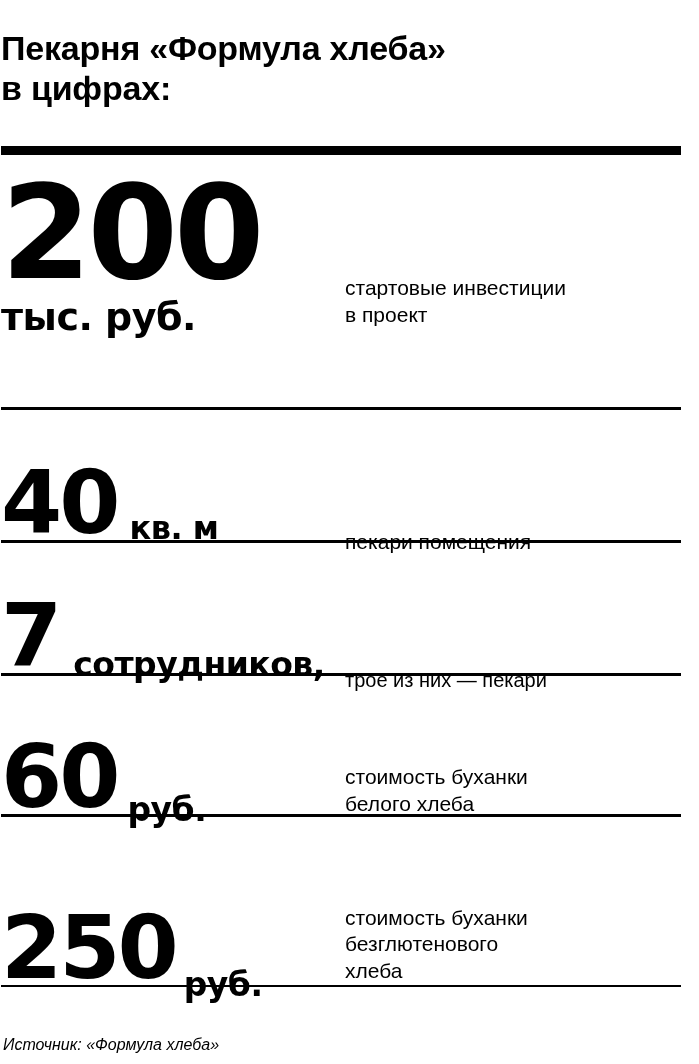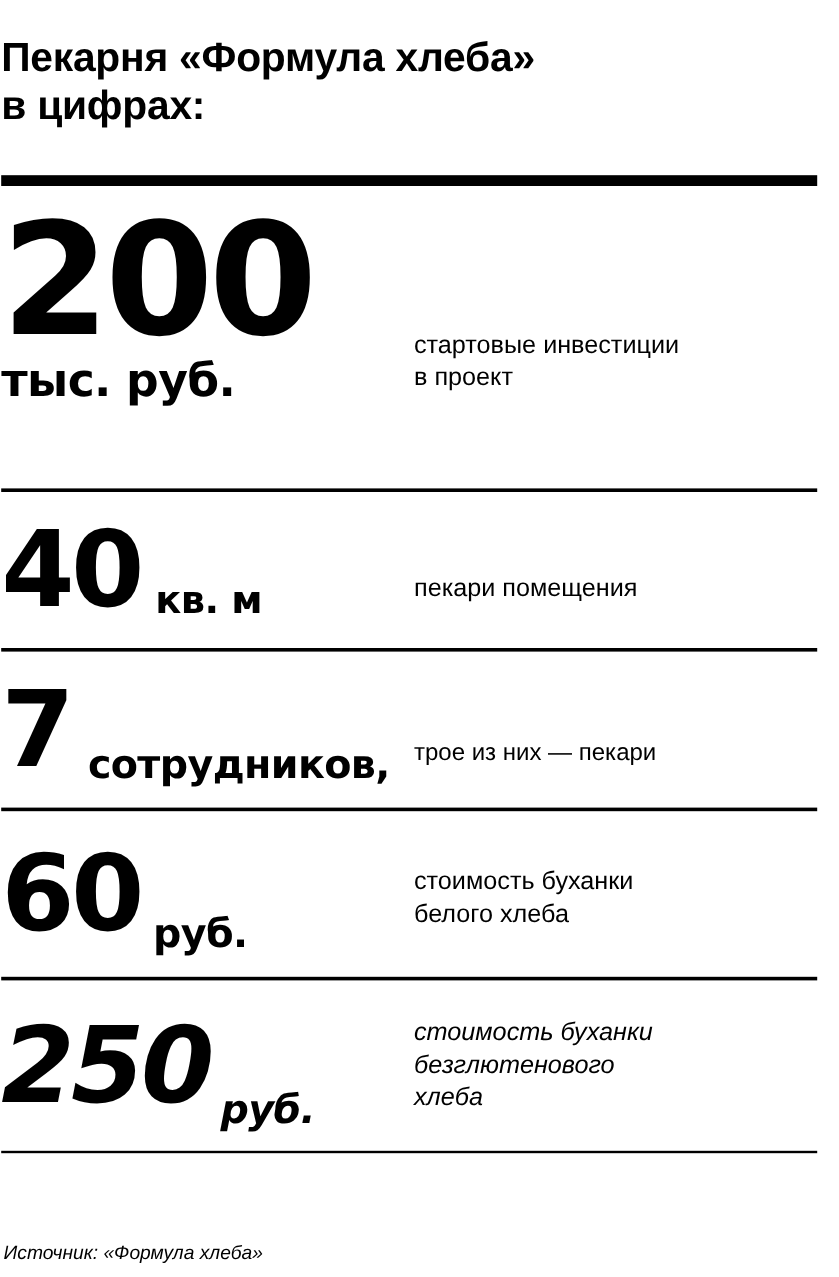--- a/index.html
+++ b/index.html
@@ -53,21 +53,21 @@
 
   
   .rows {
     display: flex;
     flex-direction: column;
     flex: 1 1 auto;
   }
 
   .row {
     display: flex;
-    align-items: center;
+    align-items: flex-end;
     box-sizing: border-box;
   }
 
   .row-inner {
     display: flex;
     align-items: baseline;
     width: 340px;
     flex: 0 0 340px;
   }
 
@@ -115,21 +115,21 @@
   .row-3 .unit { font-size: 33px; margin-left: 14px; position: relative; top: 10px;}
   .row-3 .desc { font-size: 20px; position: relative; top: 20px;}
 
   
   .row-4 { height: 138px; }
   .row-4 .num { font-size: 88px; }
   .row-4 .unit { font-size: 33px; margin-left: 10px; position: relative; top: 14px;}
   .row-4 .desc { position: relative; top: 4px;}
 
   
-  .row-5 { height: 142px; font-style: italic; }
+  .row-5 { height: 168px; }
   .row-5 .num { font-size: 88px; }
   .row-5 .unit { font-size: 33px; margin-left: 8px; position: relative; top: 18px;}
   .row-5 .desc { position: relative; top: 0px;}
 
   
   .source {
     font-size: 16px;
     font-style: italic;
     padding: 12px 0 10px 2px;
   }

